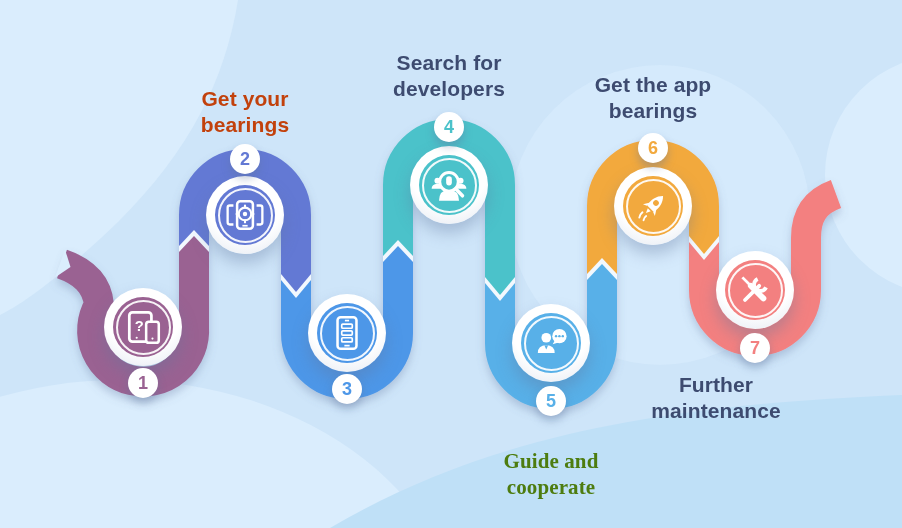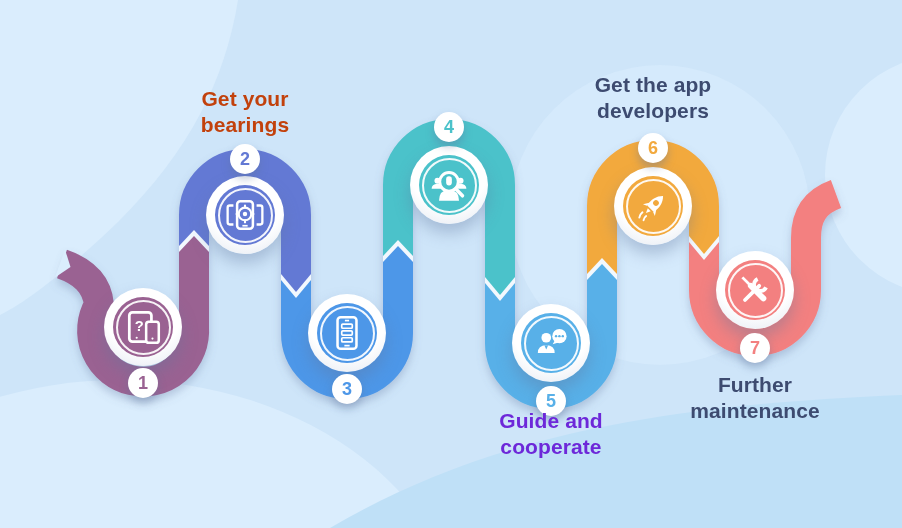--- a/index.html
+++ b/index.html
@@ -128,65 +128,67 @@
         <circle cx="11" cy="-4" r="2.8" fill="#fff"></circle>
         <path d="M 5.5 3.5 Q 5.5 -0.8 11 -1.2 Q 16.5 -0.8 16.5 3.5 Z" fill="#fff"></path>
         <path d="M -9.5 15 Q -9.5 4.8 0 4.2 Q 9.5 4.8 9.5 15 Z" fill="#fff"></path>
         <circle cx="0" cy="-3" r="8.8" fill="currentColor" stroke="#fff" stroke-width="2.8"></circle>
         <rect x="-2.7" y="-8.2" width="5.4" height="8.6" rx="2.7" fill="#fff"></rect>
         <line x1="6.3" y1="3.6" x2="12.8" y2="10.2" stroke="#fff" stroke-width="3.4" stroke-linecap="round"></line>
       </svg>
     </div>
   </div>
   <div class="num" style="left: 449px; top: 127px; color: rgb(75, 194, 202);">4</div>
+  <div class="lbl" style="left: 449px; top: 50px; color: rgb(61, 75, 112);">Search for
+developers</div>
 
   <div class="badge" style="left:551px;top:343px">
     <div class="disc" style="background-color: rgb(88, 176, 232); color: rgb(88, 176, 232);">
       <svg viewBox="-19 -19 38 38">
         <circle cx="-4.5" cy="-5" r="4.6" fill="#fff"></circle>
         <path d="M -12.5 9.5 Q -12.5 2.5 -4.5 2 Q 3.5 2.5 3.5 9.5 Z" fill="#fff"></path>
         <path d="M -6.3 2.2 L -4.5 6.2 L -2.7 2.2 Z" fill="currentColor"></path>
         <path d="M 3.8 -2.5 L 1.6 1.2 L 7 -0.5 Z" fill="#fff"></path>
         <circle cx="8" cy="-6.5" r="6.8" fill="#fff"></circle>
         <circle cx="4.8" cy="-6.5" r="1.15" fill="currentColor"></circle>
         <circle cx="8" cy="-6.5" r="1.15" fill="currentColor"></circle>
         <circle cx="11.2" cy="-6.5" r="1.15" fill="currentColor"></circle>
       </svg>
     </div>
   </div>
   <div class="num" style="left: 551px; top: 401px; color: rgb(88, 176, 232);">5</div>
-  <div class="lbl" style="left: 551px; top: 408px; color: #6d28d9;">Guide and
+  <div class="lbl" style="left: 551px; top: 448px; color: #4d7c0f; font-family: Liberation Serif, serif;">Guide and
 cooperate</div>
 
   <div class="badge" style="left:653px;top:206px">
     <div class="disc" style="background-color: rgb(242, 169, 62); color: rgb(242, 169, 62);">
       <svg viewBox="-19 -19 38 38">
         <g transform="rotate(45)">
           <path d="M 0 -13.5 C 4.5 -9 6 -3 4.2 3.5 L -4.2 3.5 C -6 -3 -4.5 -9 0 -13.5 Z" fill="#fff"></path>
           <circle cx="0" cy="-4" r="2.7" fill="currentColor"></circle>
           <path d="M 4.2 -0.5 L 8 5.5 L 4.2 4 Z" fill="#fff"></path>
           <path d="M -4.2 -0.5 L -8 5.5 L -4.2 4 Z" fill="#fff"></path>
           <path d="M -2 5 L 0 9.5 L 2 5 Z" fill="#fff"></path>
         </g>
         <path d="M -10 6 Q -12.5 8 -13 11" stroke="#fff" stroke-width="1.8" fill="none" stroke-linecap="round"></path>
         <path d="M -6.5 9.5 Q -8.5 11 -9 13.5" stroke="#fff" stroke-width="1.8" fill="none" stroke-linecap="round"></path>
       </svg>
     </div>
   </div>
   <div class="num" style="left: 653px; top: 148px; color: rgb(242, 169, 62);">6</div>
   <div class="lbl" style="left: 653px; top: 72px; color: rgb(61, 75, 112);">Get the app
-developers</div>
+bearings</div>
 
   <div class="badge" style="left:755px;top:290px">
     <div class="disc" style="background-color: rgb(243, 128, 128); color: rgb(243, 128, 128);">
       <svg viewBox="-19 -19 38 38">
         <line x1="-12" y1="-12" x2="-4.5" y2="-4.5" stroke="#fff" stroke-width="2.6"></line>
         <line x1="-4" y1="-4" x2="8" y2="8" stroke="#fff" stroke-width="5.5" stroke-linecap="round"></line>
         <line x1="-9.5" y1="9.5" x2="4" y2="-4" stroke="#fff" stroke-width="3.6" stroke-linecap="round"></line>
         <path d="M 2.5 -10.5 A 6 6 0 1 0 10.5 -2.5" fill="none" stroke="#fff" stroke-width="3.6"></path>
       </svg>
     </div>
   </div>
   <div class="num" style="left: 755px; top: 348px; color: rgb(243, 128, 128);">7</div>
-  <div class="lbl" style="left: 755px; top: 372px; color: rgb(61, 75, 112);">Further
+  <div class="lbl" style="left: 716px; top: 372px; color: rgb(61, 75, 112);">Further
 maintenance</div>
 
 </div>
 
 </body></html>

